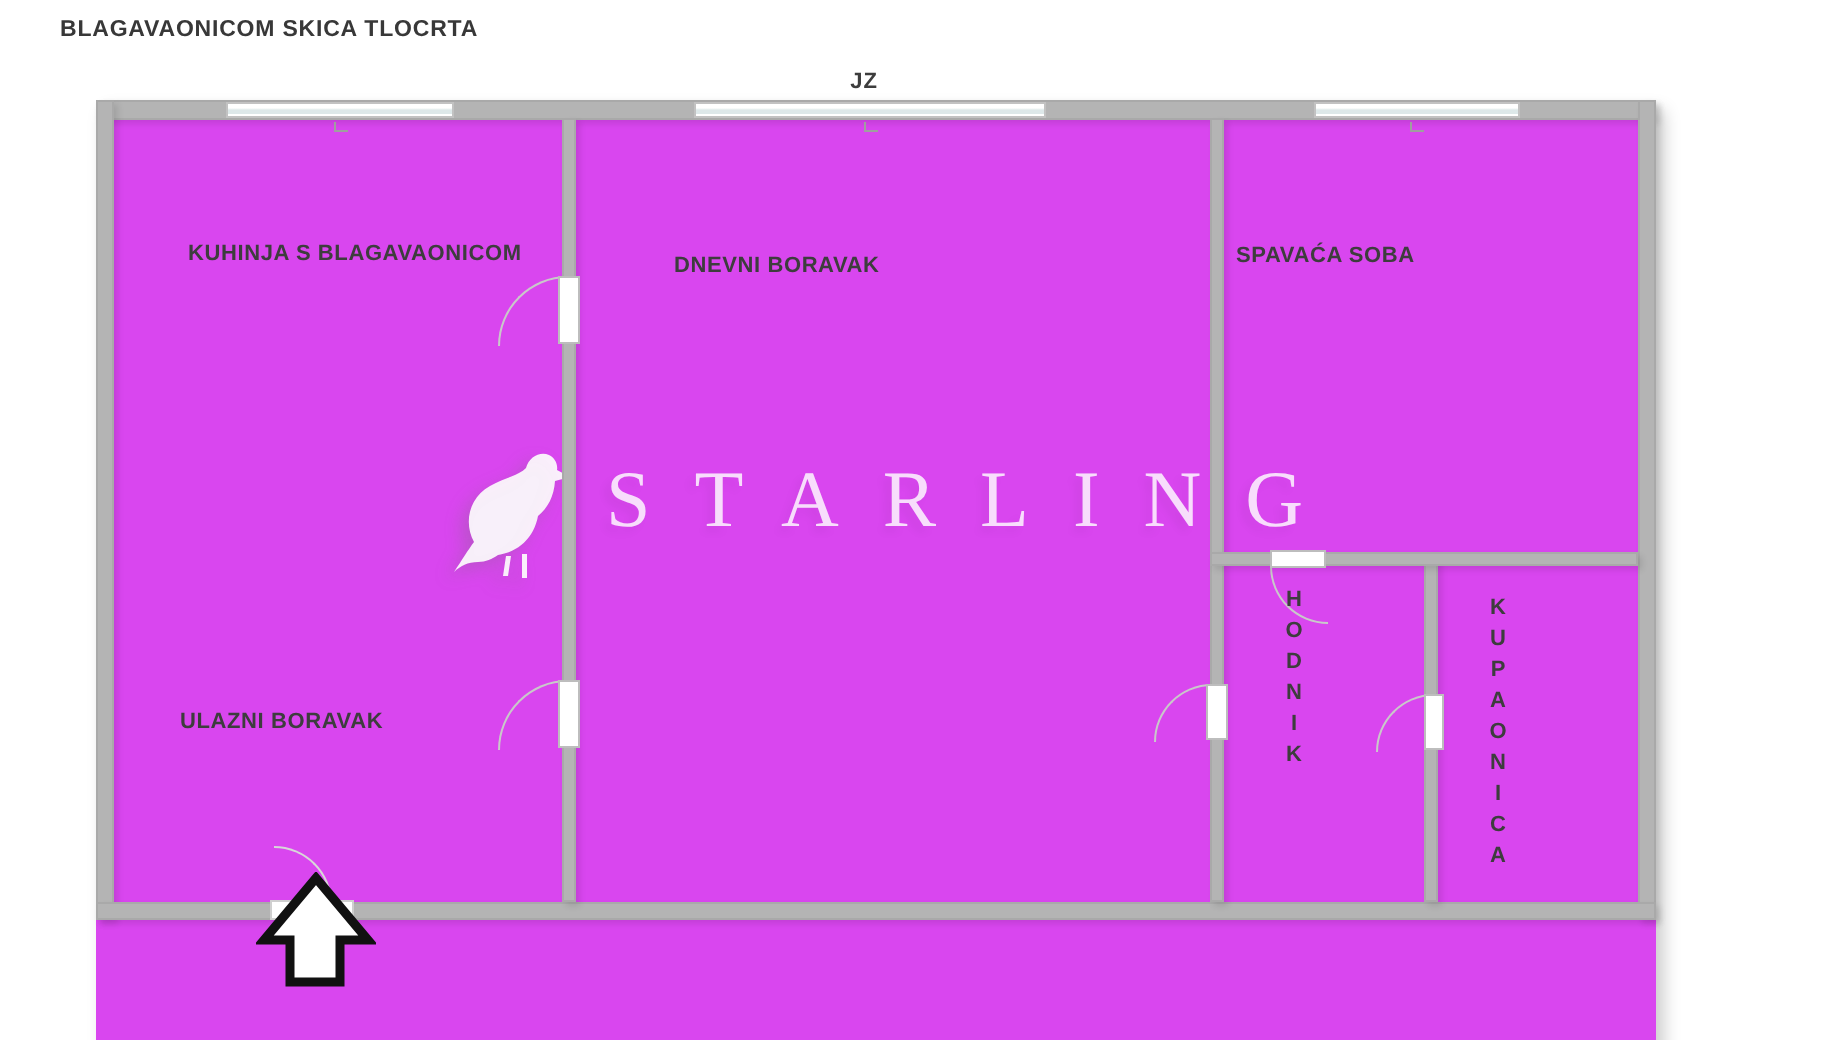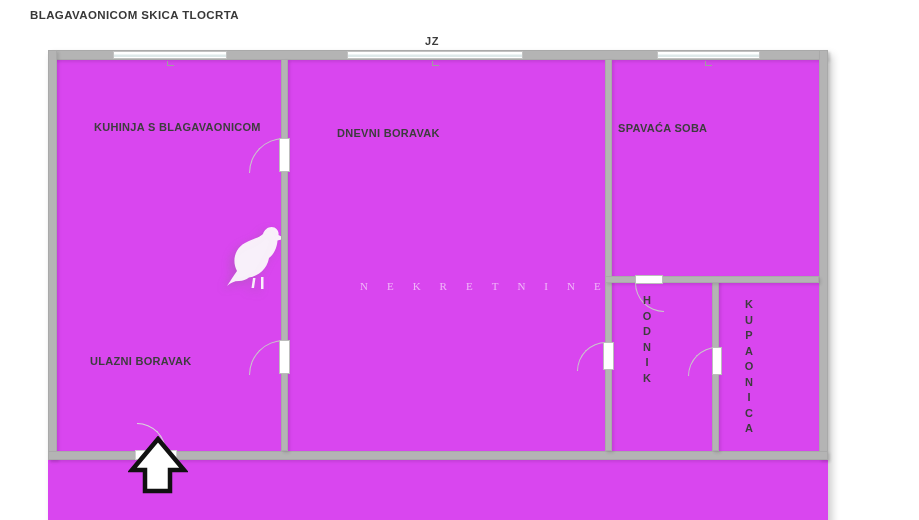--- a/index.html
+++ b/index.html
@@ -155,18 +155,18 @@
   <div class="leaf leaf-hall"></div>
   <div class="leaf opening-entrance"></div>
 
   <div class="rlabel label-kitchen">KUHINJA S BLAGAVAONICOM</div>
   <div class="rlabel label-living">DNEVNI BORAVAK</div>
   <div class="rlabel label-bedroom">SPAVAĆA SOBA</div>
   <div class="rlabel label-entry">ULAZNI BORAVAK</div>
   <div class="rlabel rlabel-v label-hallway">HODNIK</div>
   <div class="rlabel rlabel-v label-bathroom">KUPAONICA</div>
 
-  <div class="abs wm-sub">NEKRETNINE</div>
+  <div class="abs wm-brand">STARLING</div>
 </div>
 
 <svg class="abs entrance-arrow" width="60" height="58" viewBox="0 0 60 58">
   <polygon points="30,3 4,34 17,34 17,55 42,55 42,34 56,34" fill="#ffffff" stroke="#111111" stroke-width="4.5" stroke-linejoin="miter"></polygon>
 </svg>
 
 </body></html>

